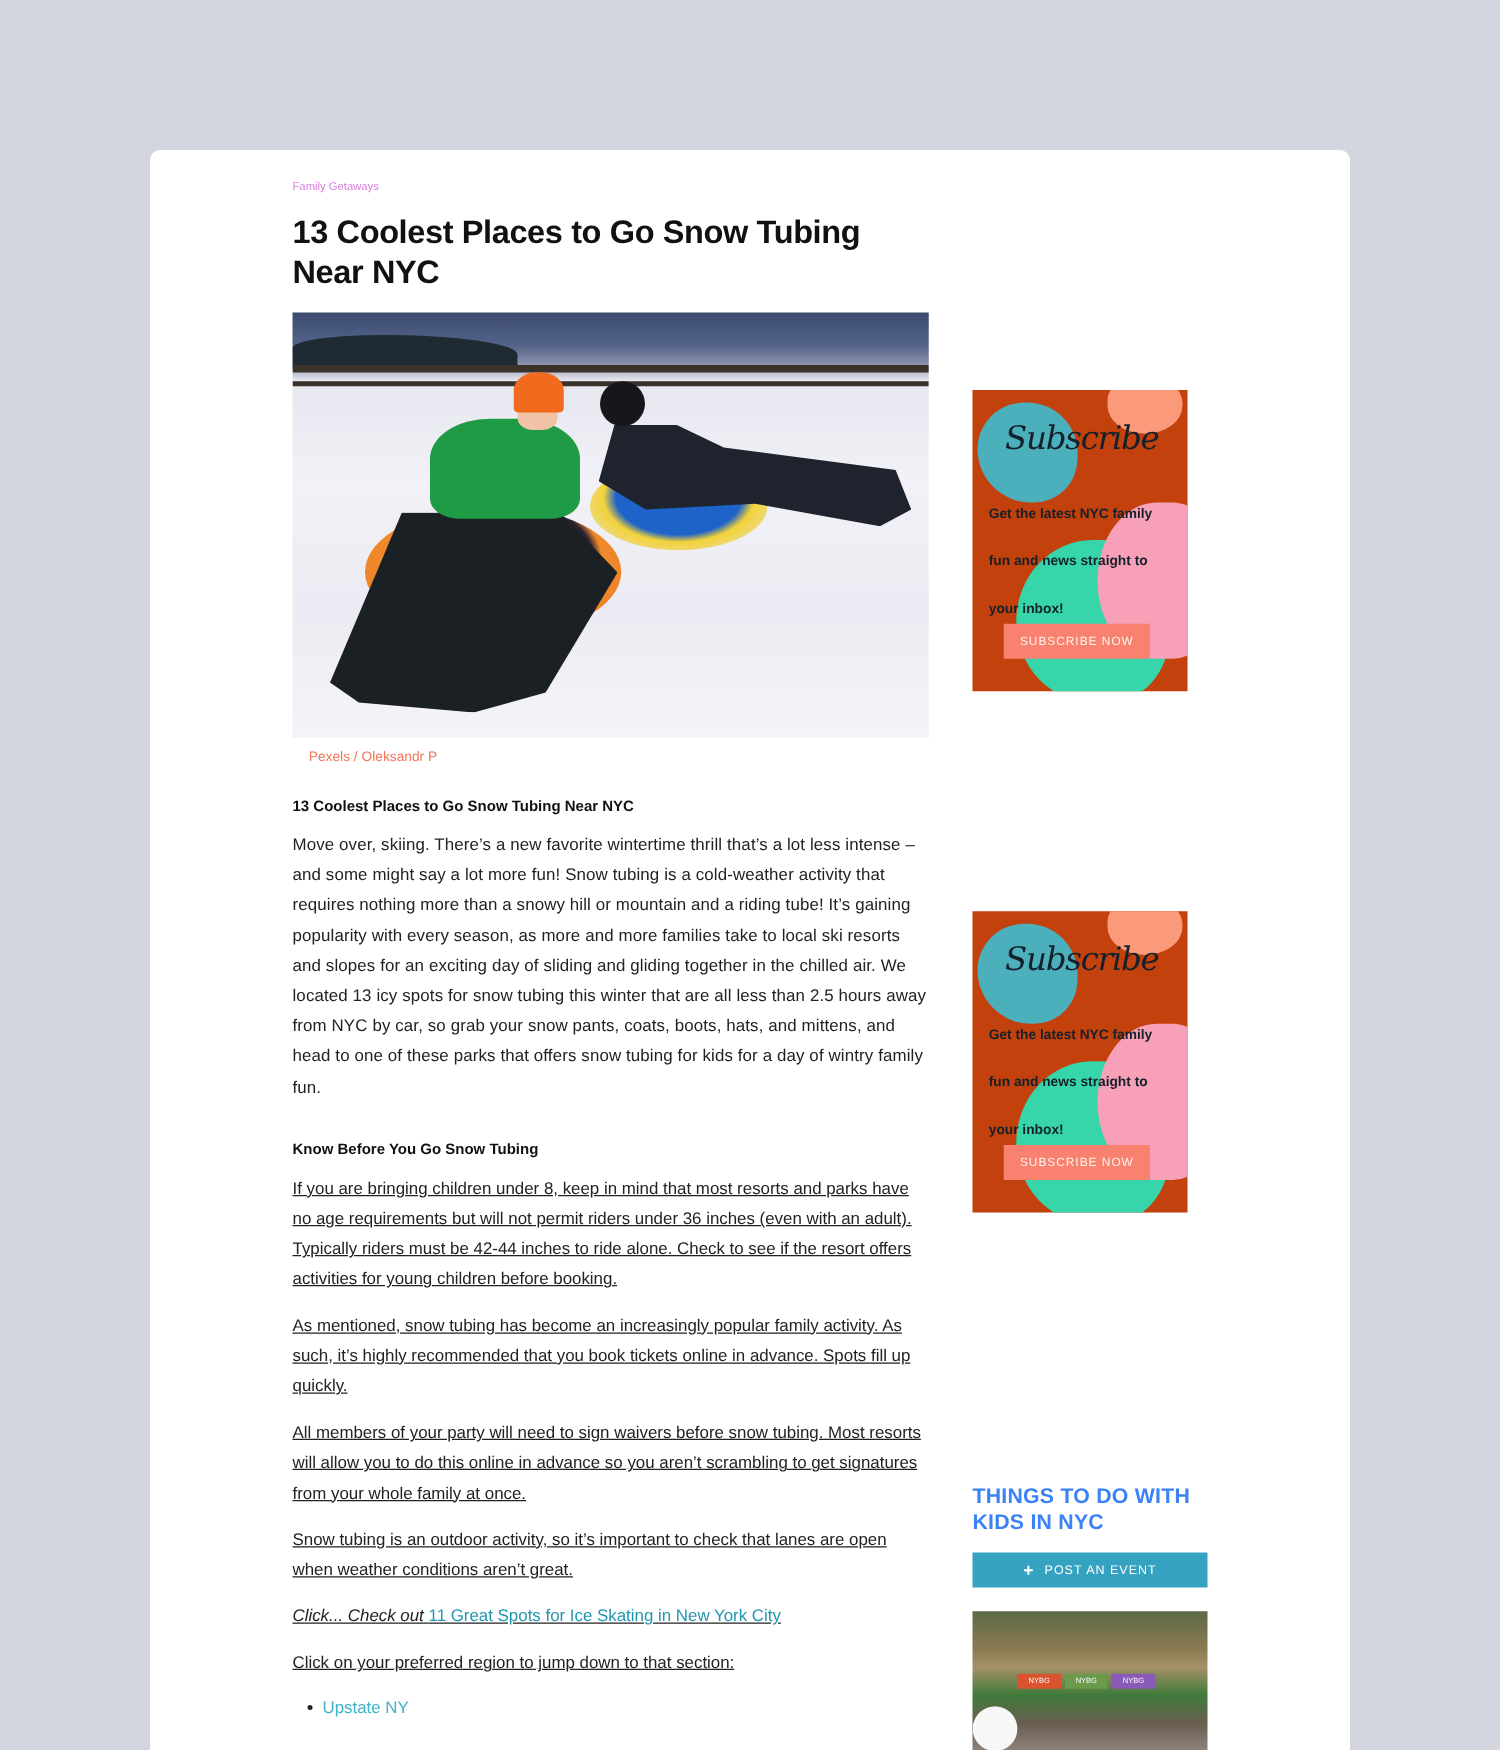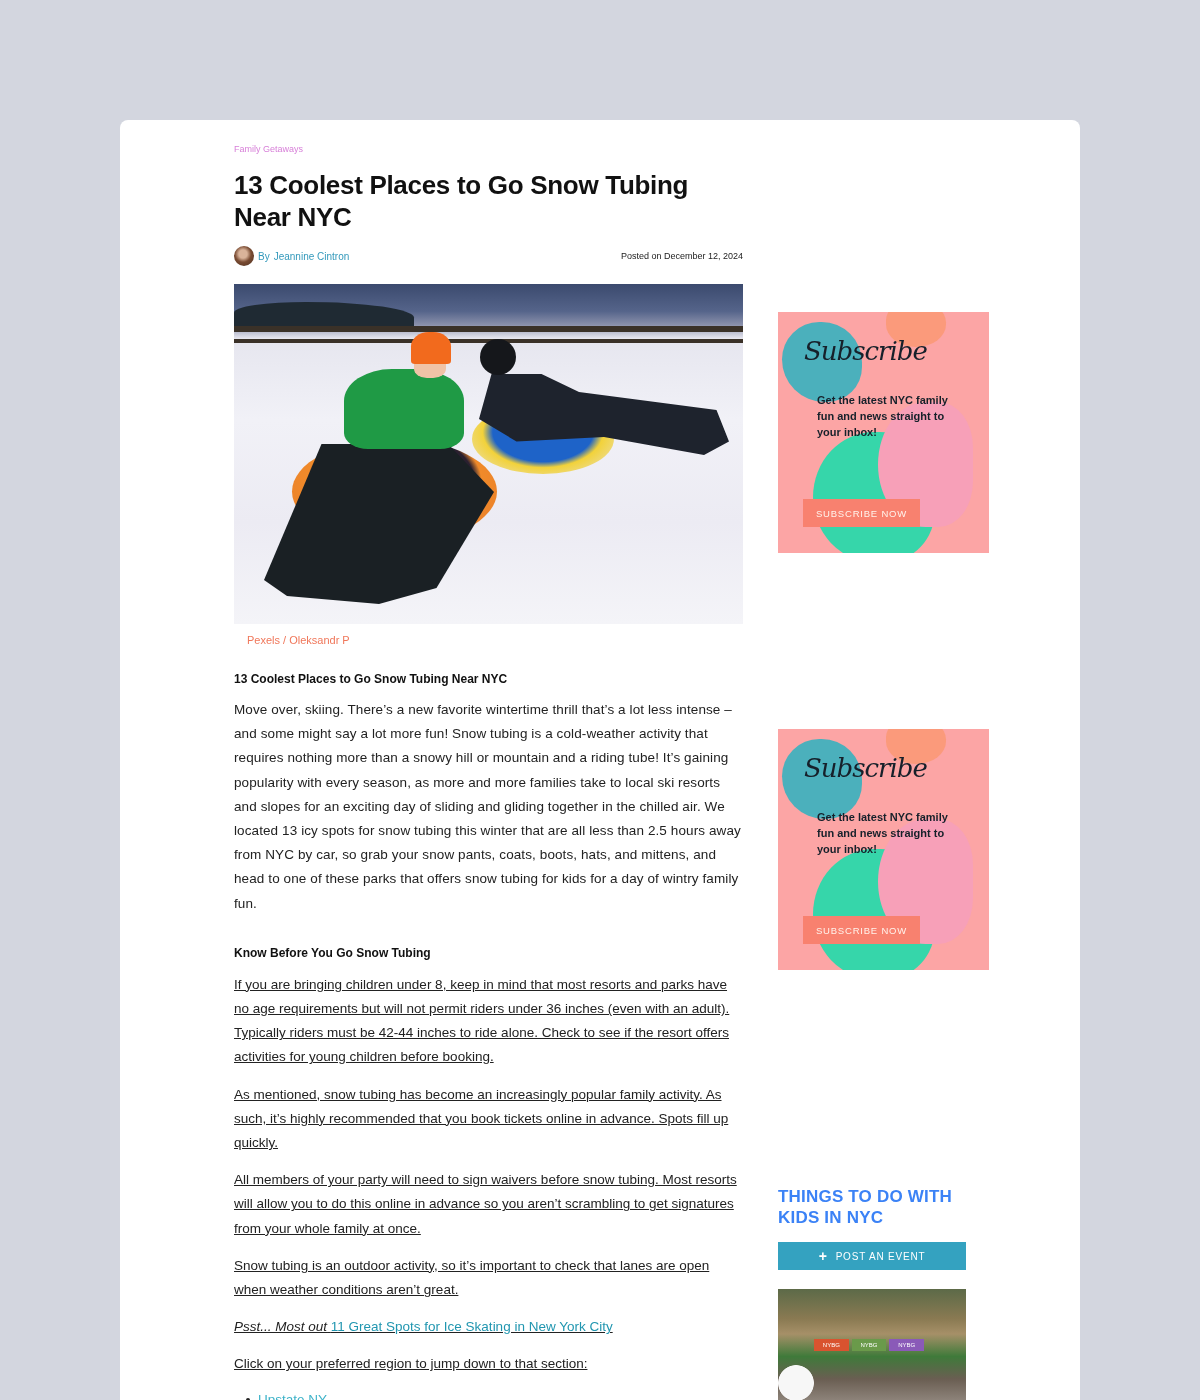--- a/index.html
+++ b/index.html
@@ -34,55 +34,47 @@
   .h2 { font-size: 12px; font-weight: bold; color: #111; margin-top: 30px; }
   .p2 { font-size: 13.5px; line-height: 24.2px; color: #222; margin-top: 13px; text-decoration: underline; }
   .p2 em { font-style: italic; }
   .p2 a { color: #2196b0; text-decoration: none; }
   .regions { list-style: none; margin-top: 12px; padding-left: 12px; }
   .regions li { font-size: 13.5px; line-height: 22px; position: relative; padding-left: 12px; }
   .regions li::before { content: ""; position: absolute; left: 0; top: 9px; width: 4px; height: 4px; border-radius: 50%; background: #222; }
   .regions a { color: #3fb3c9; text-decoration: none; }
 
   .sidebar { position: absolute; left: 658px; top: 0; width: 188px; }
-  .sub-card { position: absolute; left: 0; width: 211px; height: 241px; background: #fca5a5; overflow: hidden; }
+  .sub-card { position: absolute; left: 0; width: 172px; height: 241px; background: #c2410c; overflow: hidden; }
   .blob { position: absolute; border-radius: 50%; }
   .b-teal { left: 4px; top: 10px; width: 80px; height: 80px; background: #4bb0bc; border-radius: 48% 52% 45% 55%; }
   .b-salmon { left: 108px; top: -10px; width: 60px; height: 45px; background: #fb9a7b; border-radius: 40% 45% 50% 50%; }
   .b-green { left: 35px; top: 120px; width: 122px; height: 130px; background: #36d6aa; border-radius: 50% 45% 40% 50%; }
   .b-pink { left: 100px; top: 90px; width: 95px; height: 125px; background: #f7a0b8; border-radius: 55% 40% 40% 55%; }
   .sub-title { position: absolute; left: 26px; top: 24px; font-family: "DejaVu Serif", serif; font-style: italic; font-size: 26px; color: #16202a; letter-spacing: -1px; }
-  .sub-text { position: absolute; left: 39px; top: 80px; width: 140px; font-size: 11px; font-weight: bold; line-height: 16px; color: #16202a; }
+  .sub-text { position: absolute; left: 13px; top: 80px; width: 140px; font-size: 11px; font-weight: bold; line-height: 38px; color: #16202a; }
   .sub-btn { position: absolute; left: 25px; top: 187px; width: 117px; height: 28px; background: #f8816f; color: #fff3ec; font-size: 9.5px; letter-spacing: 0.8px; display: flex; align-items: center; justify-content: center; border: none; cursor: pointer; }
   .things-title { position: absolute; left: 0; top: 1066px; width: 188px; font-size: 17px; line-height: 21px; font-weight: bold; color: #3b82f6; letter-spacing: 0.2px; }
   .post-btn { position: absolute; left: 0; top: 1122px; width: 188px; height: 28px; background: #34a2c0; color: #fff; font-size: 10px; letter-spacing: 0.8px; display: flex; align-items: center; justify-content: center; gap: 8px; border: none; cursor: pointer; }
   .post-btn .plus { font-size: 14px; font-weight: bold; }
   .event-card { position: absolute; left: 0; top: 1169px; width: 188px; height: 150px; overflow: hidden;
     background: linear-gradient(180deg, #5c6a48 0%, #8a7a52 20%, #a69068 30%, #3f7a3a 45%, #6a5e52 60%, #8f857c 75%, #6f6a62 100%); }
   .flowers { position: absolute; left: 0; top: 70px; width: 60px; height: 80px; background: radial-gradient(circle at 30% 30%, #f7f7f7 0 25%, transparent 26%), radial-gradient(circle at 50% 75%, #d42030 0 22%, transparent 23%); }
   .train { position: absolute; left: 36px; top: 50px; width: 110px; height: 12px; display: flex; gap: 3px; }
   .train span { flex: 1; height: 12px; font-size: 6px; color: #fff; display: flex; align-items: center; justify-content: center; }
 </style>
 </head>
 <body>
 
 <div class="page">
 
   <div class="main">
     <a class="category">Family Getaways</a>
     <h1 class="title">13 Coolest Places to Go Snow Tubing Near NYC</h1>
 
-    <div class="meta">
-      <div class="author">
-        <div class="avatar"></div>
-        <span class="author-by">By</span>
-        <a class="author-link">Jeannine Cintron</a>
-      </div>
-      <span class="date">Posted on December 12, 2024</span>
-    </div>
 
     <div class="hero" title="Two kids sitting on snow tubes in the snow">
       <div class="treeline"></div>
       <div class="fence"></div>
       <div class="fence2"></div>
       <div class="tube2"></div>
       <div class="kid2"></div>
       <div class="kid2-hat"></div>
       <div class="tube1"></div>
       <div class="kid1-legs"></div>
@@ -94,21 +86,21 @@
 
     <h3 class="h-strong">13 Coolest Places to Go Snow Tubing Near NYC</h3>
     <p class="p">Move over, skiing. There’s a new favorite wintertime thrill that’s a lot less intense – and some might say a lot more fun! Snow tubing is a cold-weather activity that requires nothing more than a snowy hill or mountain and a riding tube! It’s gaining popularity with every season, as more and more families take to local ski resorts and slopes for an exciting day of sliding and gliding together in the chilled air. We located 13 icy spots for snow tubing this winter that are all less than 2.5 hours away from NYC by car, so grab your snow pants, coats, boots, hats, and mittens, and head to one of these parks that offers snow tubing for kids for a day of wintry family fun.</p>
 
     <h3 class="h2">Know Before You Go Snow Tubing</h3>
     <p class="p2">If you are bringing children under 8, keep in mind that most resorts and parks have no age requirements but will not permit riders under 36 inches (even with an adult). Typically riders must be 42-44 inches to ride alone. Check to see if the resort offers activities for young children before booking.</p>
     <p class="p2">As mentioned, snow tubing has become an increasingly popular family activity. As such, it’s highly recommended that you book tickets online in advance. Spots fill up quickly.</p>
     <p class="p2">All members of your party will need to sign waivers before snow tubing. Most resorts will allow you to do this online in advance so you aren’t scrambling to get signatures from your whole family at once.</p>
     <p class="p2">Snow tubing is an outdoor activity, so it’s important to check that lanes are open when weather conditions aren’t great.</p>
     <p class="p2">
-      <em>Psst... Most out</em>
+      <em>Click... Check out</em>
       <a>11 Great Spots for Ice Skating in New York City</a>
     </p>
     <p class="p2">Click on your preferred region to jump down to that section:</p>
     <ul class="regions">
       <li><a>Upstate NY</a></li>
     </ul>
   </div>
 
   <aside class="sidebar">
     <div class="sub-card" style="top:192px">

